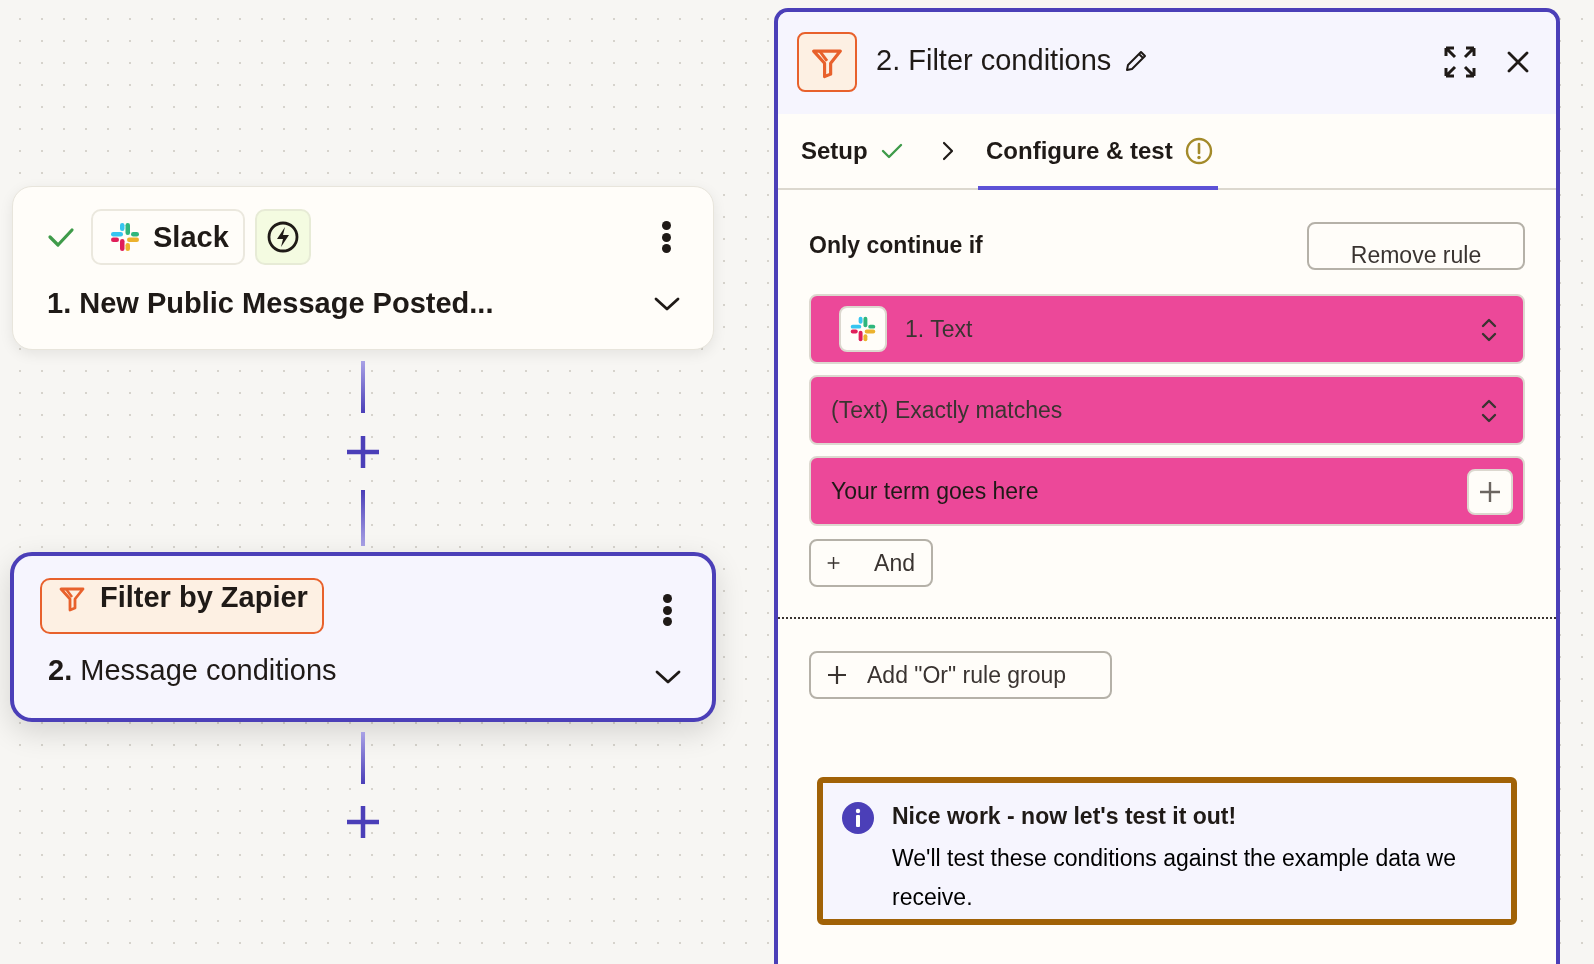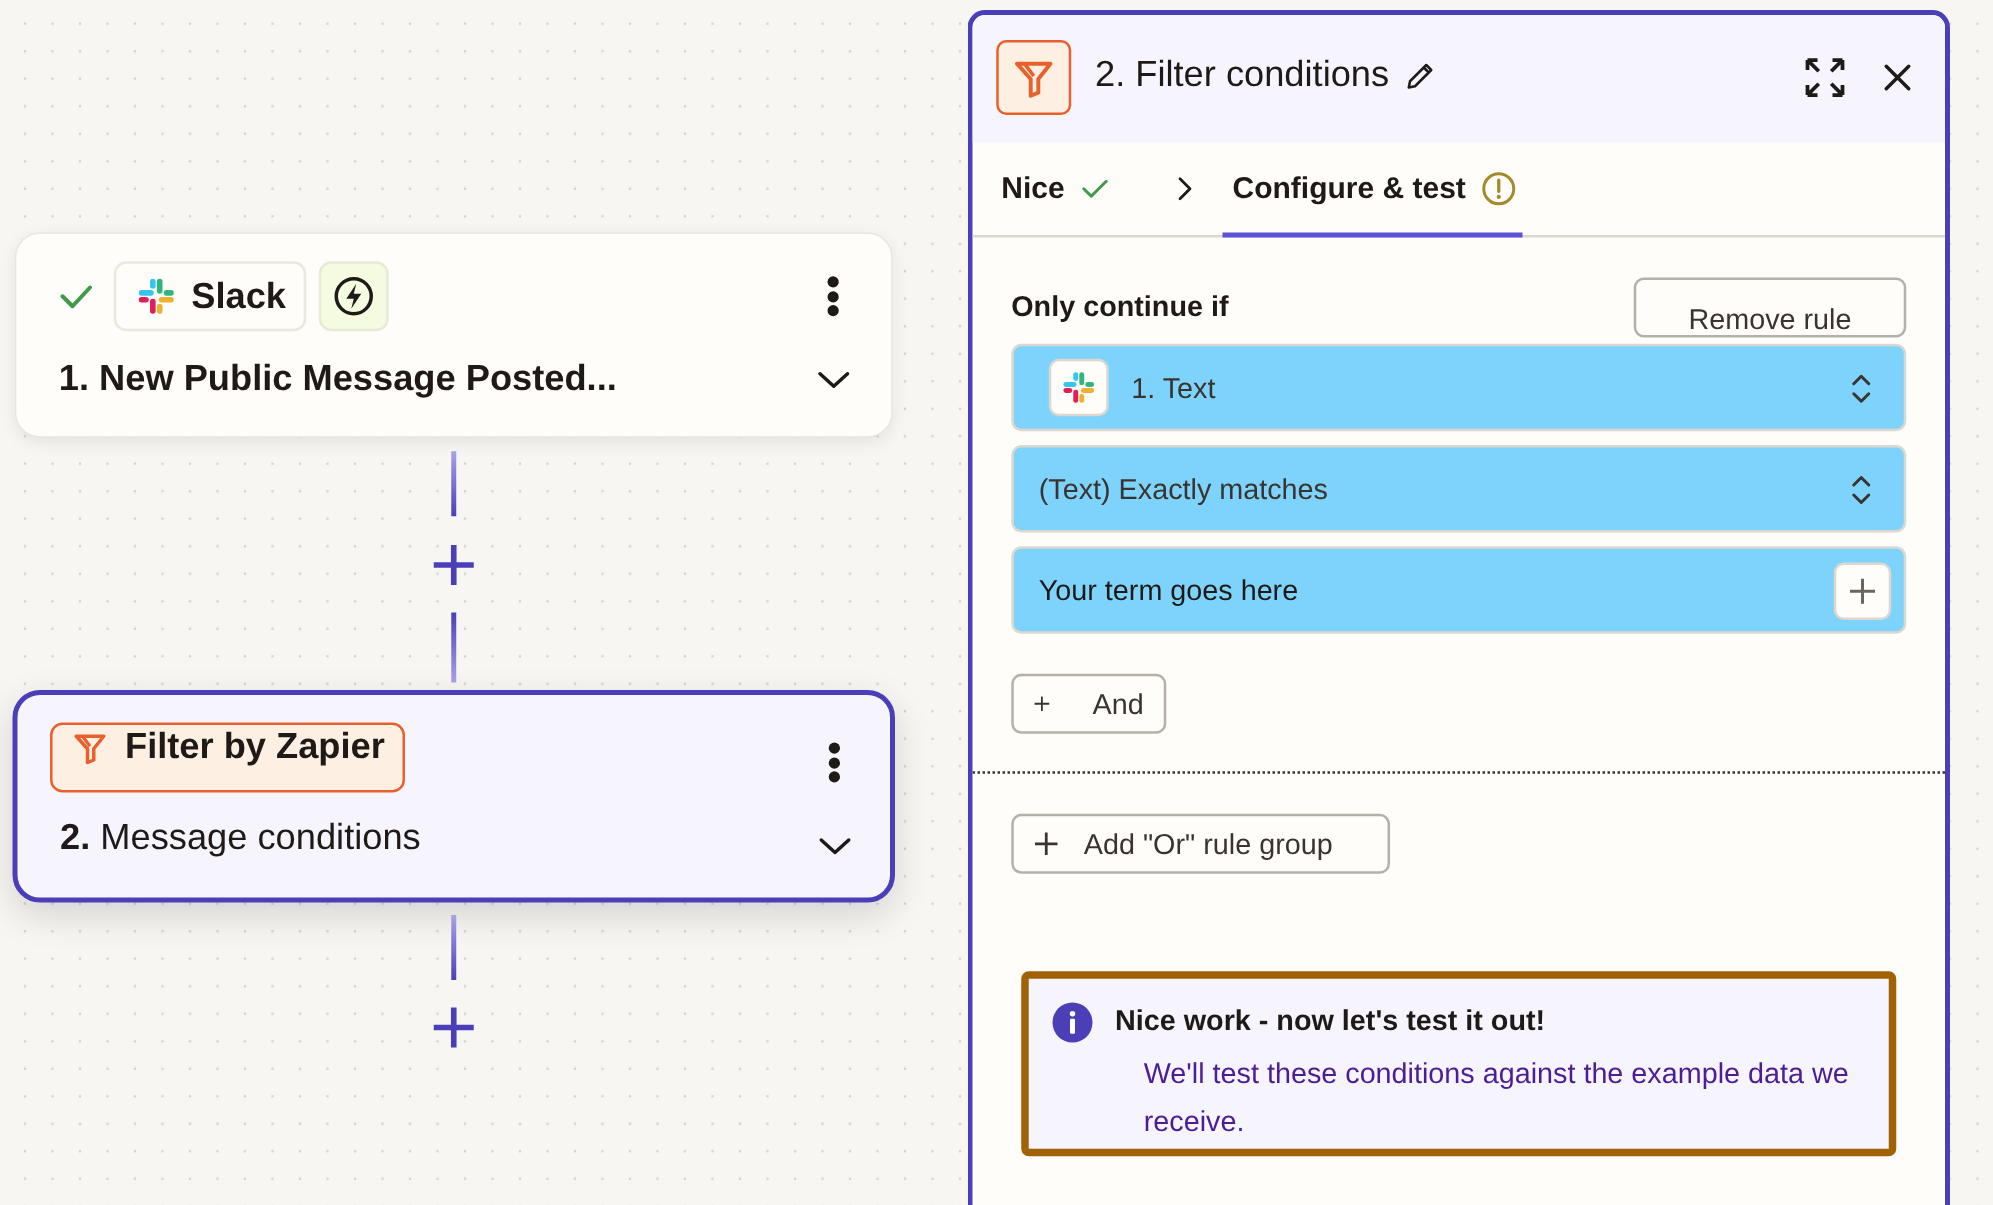--- a/index.html
+++ b/index.html
@@ -132,22 +132,22 @@
   }
   .remove-rule {
     position: absolute; left: 529px; top: 210px; width: 218px; height: 48px;
     border: 2px solid #b5b1a8; border-radius: 8px; background: #fffdf9;
     display: flex; align-items: center; justify-content: center; gap: 18px;
     font-size: 23px; color: #3a3431; cursor: pointer; flex-direction: column;
   }
 
   .field {
     position: absolute; left: 31px; width: 716px; height: 70px;
-    border: 2px solid #dcd8cf; border-radius: 8px; background: #7dd3fc;
-    display: flex; align-items: center; cursor: pointer;
+    border: 2px solid #dcd8cf; border-radius: 8px; background: #ec4899;
+    display: flex; align-items: center; cursor: pointer; margin-top: 19px;
   }
   .field-1 { top: 263px; }
   .field-2 { top: 344px; }
   .field-3 { top: 425px; cursor: text; }
   .field .value { font-size: 23px; color: #3a3431; }
   .field-1 .value { margin-left: 18px; }
   .field-2 .value, .field-3 .value { margin-left: 20px; }
   .field-3 .value { color: #1f1a17; }
   .field-slack {
     margin-left: 28px; width: 48px; height: 46px;
@@ -177,21 +177,21 @@
   .info-box {
     position: absolute; left: 39px; top: 765px; width: 700px; height: 148px;
     border: 6px solid #a16207; border-radius: 6px; background: #f6f5fe;
   }
   .info-icon { position: absolute; left: 18px; top: 18px; width: 34px; height: 34px; }
   .info-title {
     position: absolute; left: 69px; top: 20px; font-size: 23px; font-weight: bold; color: #1f1a17;
   }
   .info-body {
     position: absolute; left: 69px; top: 56px; width: 610px;
-    font-size: 23px; line-height: 39px; color: #4c1d95; margin-left: 23px;
+    font-size: 23px; line-height: 39px; color: #000000;
   }
 </style>
 </head>
 <body>
 
 <div>
 
   <div class="step-card card-1">
     <div class="card-top-row">
       <svg class="check-icon" viewBox="0 0 28 28">
@@ -282,21 +282,21 @@
     <svg class="expand-icon" viewBox="0 0 32 32">
       <path d="M2 2 H10 M2 2 V10 M2 2 L11 11 M30 2 H22 M30 2 V10 M30 2 L21 11 M2 30 H10 M2 30 V22 M2 30 L11 21 M30 30 H22 M30 30 V22 M30 30 L21 21" fill="none" stroke="#1f1a17" stroke-width="3"></path>
     </svg>
     <svg class="close-icon" viewBox="0 0 24 24">
       <path d="M3 3 L21 21 M21 3 L3 21" stroke="#1f1a17" stroke-width="2.8" stroke-linecap="round"></path>
     </svg>
   </div>
 
   <div class="tabs">
     <div class="tab tab-setup">
-      <span>Nice</span>
+      <span>Setup</span>
       <svg width="24" height="20" viewBox="0 0 24 20">
         <path d="M3 10 L9 16 L21 4" fill="none" stroke="#3f9b4a" stroke-width="2.4" stroke-linecap="round" stroke-linejoin="round"></path>
       </svg>
     </div>
     <svg class="tab-sep" viewBox="0 0 16 22">
       <path d="M4 3 L12 11 L4 19" fill="none" stroke="#1f1a17" stroke-width="2.2" stroke-linecap="round" stroke-linejoin="round"></path>
     </svg>
     <div class="tab tab-config">
       <span>Configure &amp; test</span>
       <svg width="28" height="28" viewBox="0 0 28 28">

